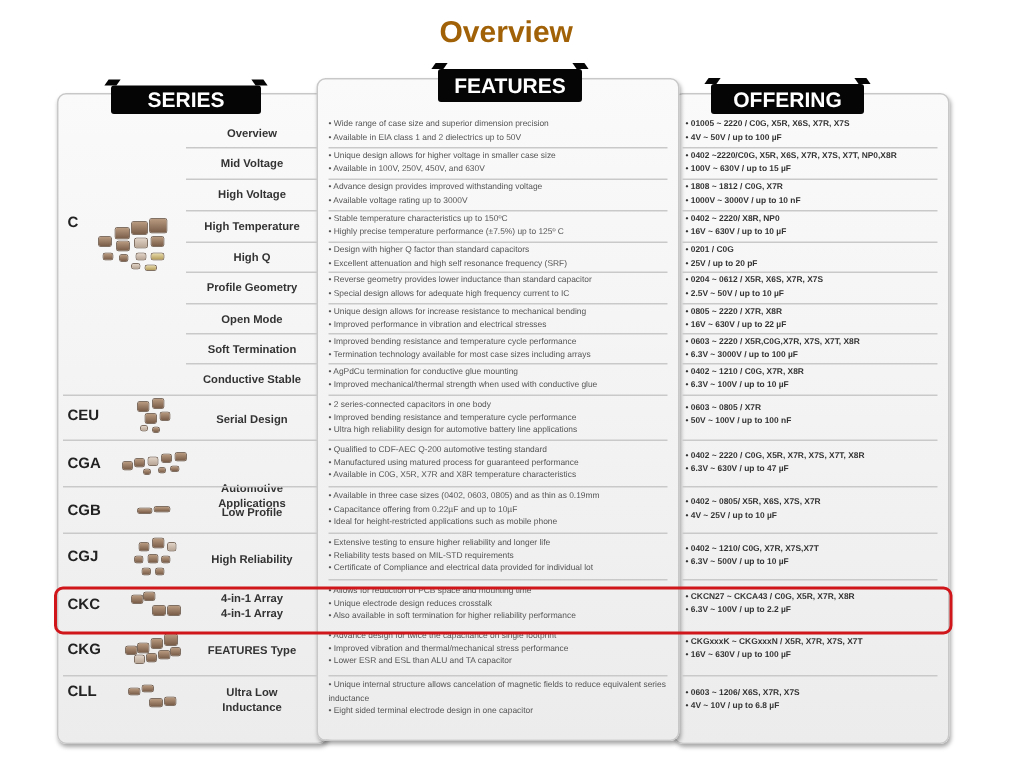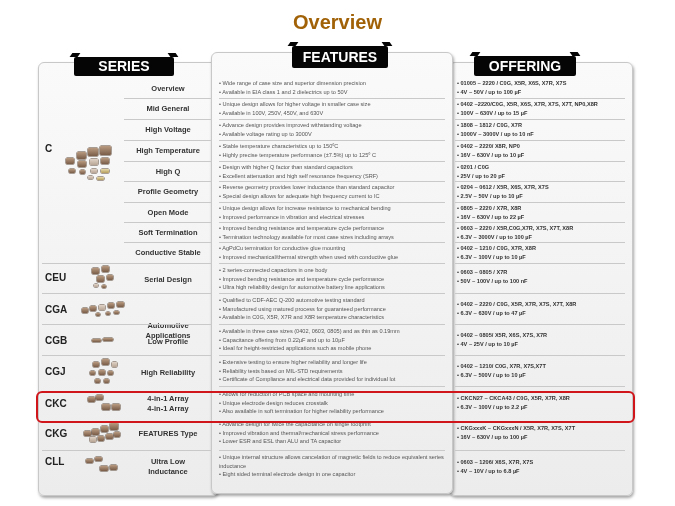--- a/index.html
+++ b/index.html
@@ -72,21 +72,21 @@
     <div class="cell offer" style="top:79px;">
         <div>• 01005 ~ 2220 / C0G, X5R, X6S, X7R, X7S</div>
         <div>• 4V ~ 50V / up to 100 µF</div>
       </div>
   </div>
   <div class="divider" style="left:124px;top:98px;width:88px;"></div>
   <div class="divider" style="left:219px;top:98px;width:226px;"></div>
   <div class="divider" style="left:455px;top:98px;width:170px;"></div>
 
   <div>
-    <div class="cell series-type" style="top:104px;">Mid General</div>
+    <div class="cell series-type" style="top:104px;">Mid Voltage</div>
     <div class="cell feat" style="top:100px;">
         <div>• Unique design allows for higher voltage in smaller case size</div>
         <div>• Available in 100V, 250V, 450V, and 630V</div>
       </div>
     <div class="cell offer" style="top:100px;">
         <div>• 0402 ~2220/C0G, X5R, X6S, X7R, X7S, X7T, NP0,X8R</div>
         <div>• 100V ~ 630V / up to 15 µF</div>
       </div>
   </div>
   <div class="divider" style="left:124px;top:119px;width:88px;"></div>

